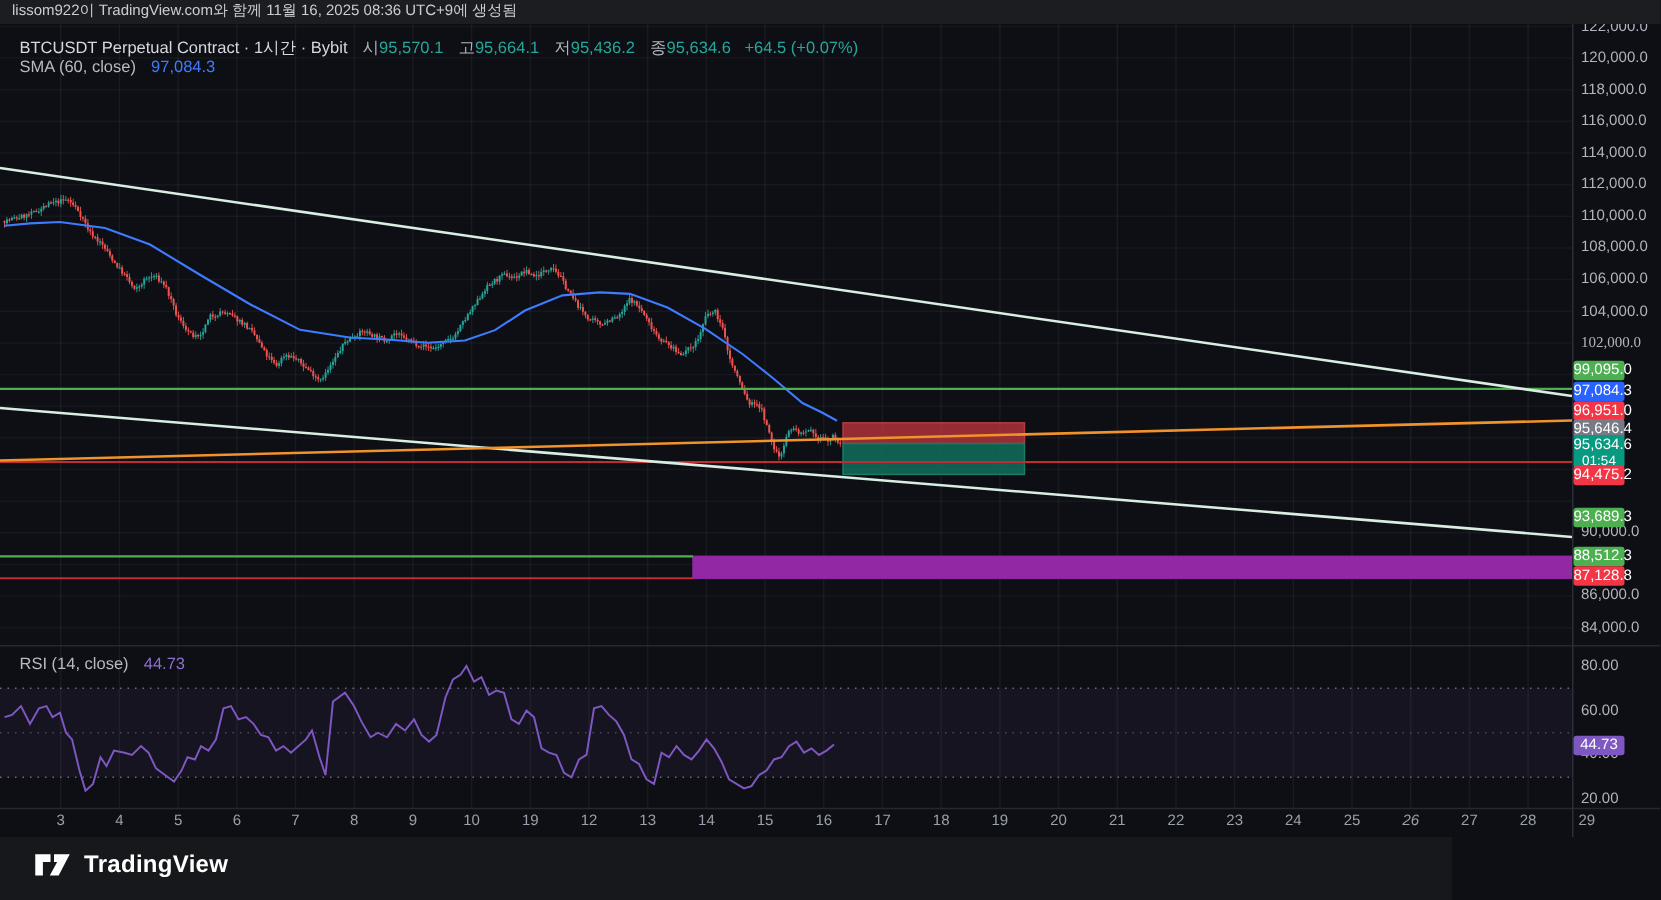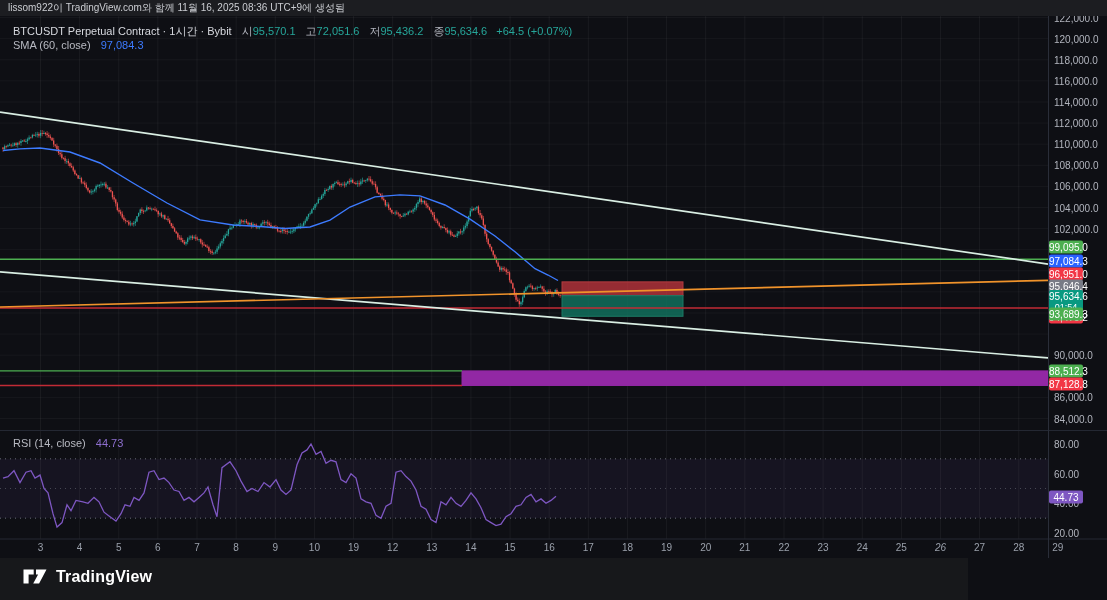--- a/index.html
+++ b/index.html
@@ -99,21 +99,21 @@
     <line x1="1048.5" y1="16" x2="1048.5" y2="558" stroke="#2a2e39"></line>
   </svg>
 
 <div class="topbar">
   <span>lissom922이 TradingView.com와 함께 11월 16, 2025 08:36 UTC+9에 생성됨</span>
 </div>
 
 <div class="legend" style="top:24px;">
   <span>BTCUSDT Perpetual Contract · 1시간 · Bybit</span>
   <span class="pfx">시</span><span class="up">95,570.1</span>
-  <span class="pfx">고</span><span class="up">72,051.6</span>
+  <span class="pfx">고</span><span class="up">95,664.1</span>
   <span class="pfx">저</span><span class="up">95,436.2</span>
   <span class="pfx">종</span><span class="up">95,634.6</span>
   <span class="up" style="margin-left:6px;">+64.5 (+0.07%)</span>
 </div>
 <div class="legend" style="top:39px;">
   <span style="color:#b8bac2;">SMA (60, close)</span>
   <span class="sma-val" style="margin-left:7px;">97,084.3</span>
 </div>
 <div class="legend" style="top:437px;">
   <span style="color:#b8bac2;">RSI (14, close)</span>
@@ -124,35 +124,35 @@
     <div class="ptick" style="top: 1.6px;">122,000.0</div>
     <div class="ptick" style="top: 22.7px;">120,000.0</div>
     <div class="ptick" style="top: 43.8px;">118,000.0</div>
     <div class="ptick" style="top: 64.9px;">116,000.0</div>
     <div class="ptick" style="top: 86px;">114,000.0</div>
     <div class="ptick" style="top: 107.1px;">112,000.0</div>
     <div class="ptick" style="top: 128.2px;">110,000.0</div>
     <div class="ptick" style="top: 149.3px;">108,000.0</div>
     <div class="ptick" style="top: 170.4px;">106,000.0</div>
     <div class="ptick" style="top: 191.5px;">104,000.0</div>
-    <div class="ptick" style="top: 212.6px;">102,000.0</div>
+    <div class="ptick" style="top: 212.6px; font-family: Liberation Serif, serif;">102,000.0</div>
     <div class="ptick" style="top: 339.2px;">90,000.0</div>
     <div class="ptick" style="top: 381.4px;">86,000.0</div>
     <div class="ptick" style="top: 402.5px;">84,000.0</div>
     <div class="ptick" style="top: 428px;">80.00</div>
     <div class="ptick" style="top: 457.666px;">60.00</div>
     <div class="ptick" style="top: 487.332px;">40.00</div>
     <div class="ptick" style="top: 516.998px;">20.00</div>
     <div class="badge" style="top: 231px; background: rgb(76, 175, 80);">99,095.0</div>
     <div class="badge" style="top: 245px; background: rgb(41, 98, 255);">97,084.3</div>
     <div class="badge" style="top: 257.5px; background: rgb(242, 54, 69);">96,951.0</div>
     <div class="badge" style="top: 269.5px; background: rgb(120, 123, 134);">95,646.4</div>
     <div class="badge" style="top: 284.5px; background: rgb(8, 153, 129);">95,634.6<span class="sub">01:54</span></div>
     <div class="badge" style="top: 301px; background: rgb(242, 54, 69);">94,475.2</div>
-    <div class="badge" style="top: 298px; background: rgb(76, 175, 80);">93,689.3</div>
+    <div class="badge" style="top: 329px; background: rgb(76, 175, 80);">93,689.3</div>
     <div class="badge" style="top: 355px; background: rgb(76, 175, 80);">88,512.3</div>
     <div class="badge" style="top: 367.5px; background: rgb(242, 54, 69);">87,128.8</div>
     <div class="badge" style="top: 480.5px; background: rgb(126, 87, 194);">44.73</div>
   </div>
 <div id="taxis">
     <div class="ttick" style="left: 40.5px;">3</div>
     <div class="ttick" style="left: 79.63px;">4</div>
     <div class="ttick" style="left: 118.76px;">5</div>
     <div class="ttick" style="left: 157.89px;">6</div>
     <div class="ttick" style="left: 197.02px;">7</div>

